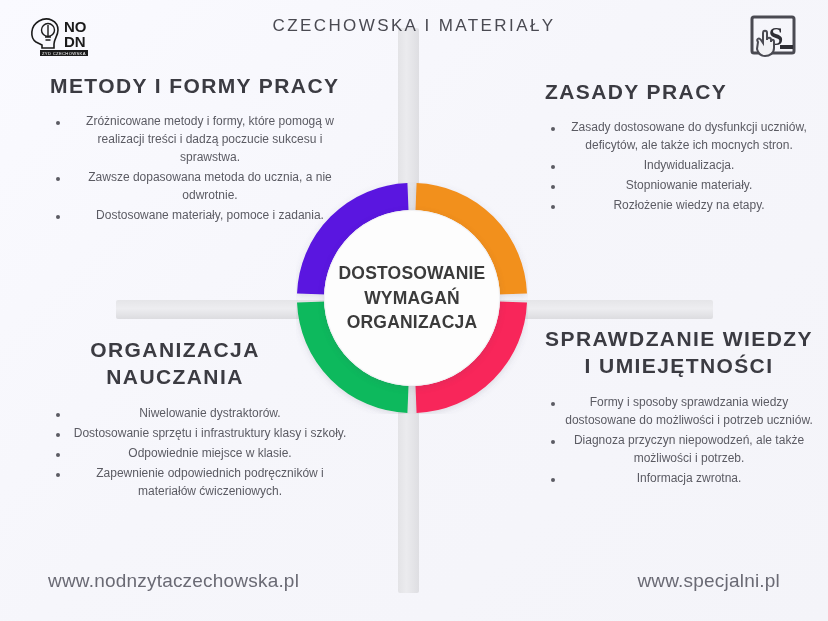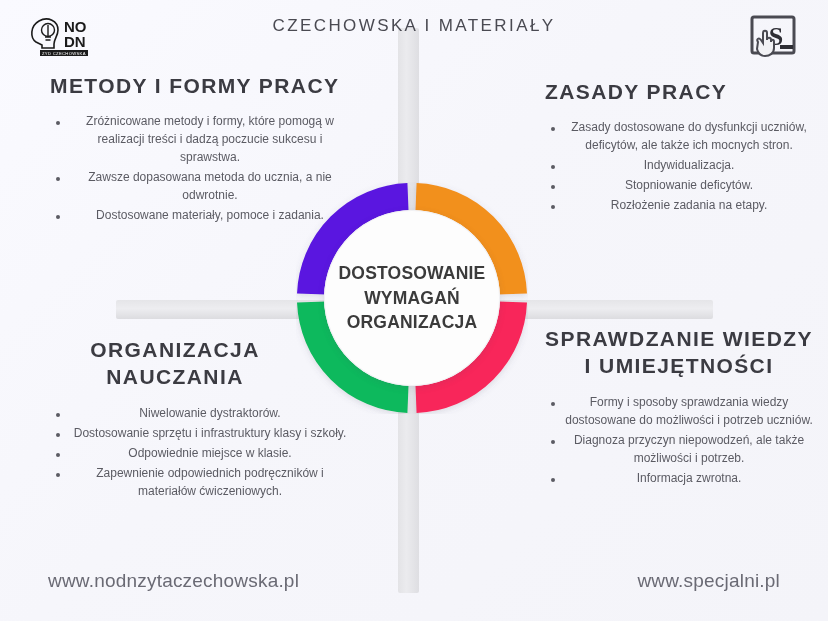--- a/index.html
+++ b/index.html
@@ -236,22 +236,22 @@
       <li>Zawsze dopasowana metoda do ucznia, a nie odwrotnie.</li>
       <li>Dostosowane materiały, pomoce i zadania.</li>
     </ul>
   </div>
 
   <div class="block" id="block-tr">
     <h2>ZASADY PRACY</h2>
     <ul>
       <li>Zasady dostosowane do dysfunkcji uczniów, deficytów, ale także ich mocnych stron.</li>
       <li>Indywidualizacja.</li>
-      <li>Stopniowanie deficytów.</li>
-      <li>Rozłożenie zadania na etapy.</li>
+      <li>Stopniowanie materiały.</li>
+      <li>Rozłożenie wiedzy na etapy.</li>
     </ul>
   </div>
 
   <div class="block" id="block-bl">
     <h2>ORGANIZACJA NAUCZANIA</h2>
     <ul>
       <li>Niwelowanie dystraktorów.</li>
       <li>Dostosowanie sprzętu i infrastruktury klasy i szkoły.</li>
       <li>Odpowiednie miejsce w klasie.</li>
       <li>Zapewnienie odpowiednich podręczników i materiałów ćwiczeniowych.</li>

